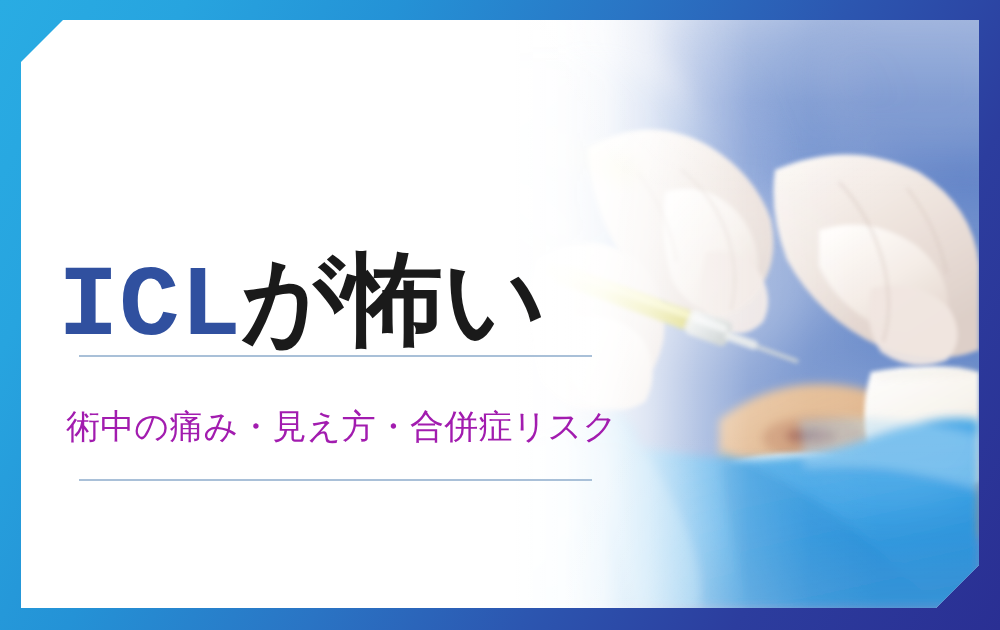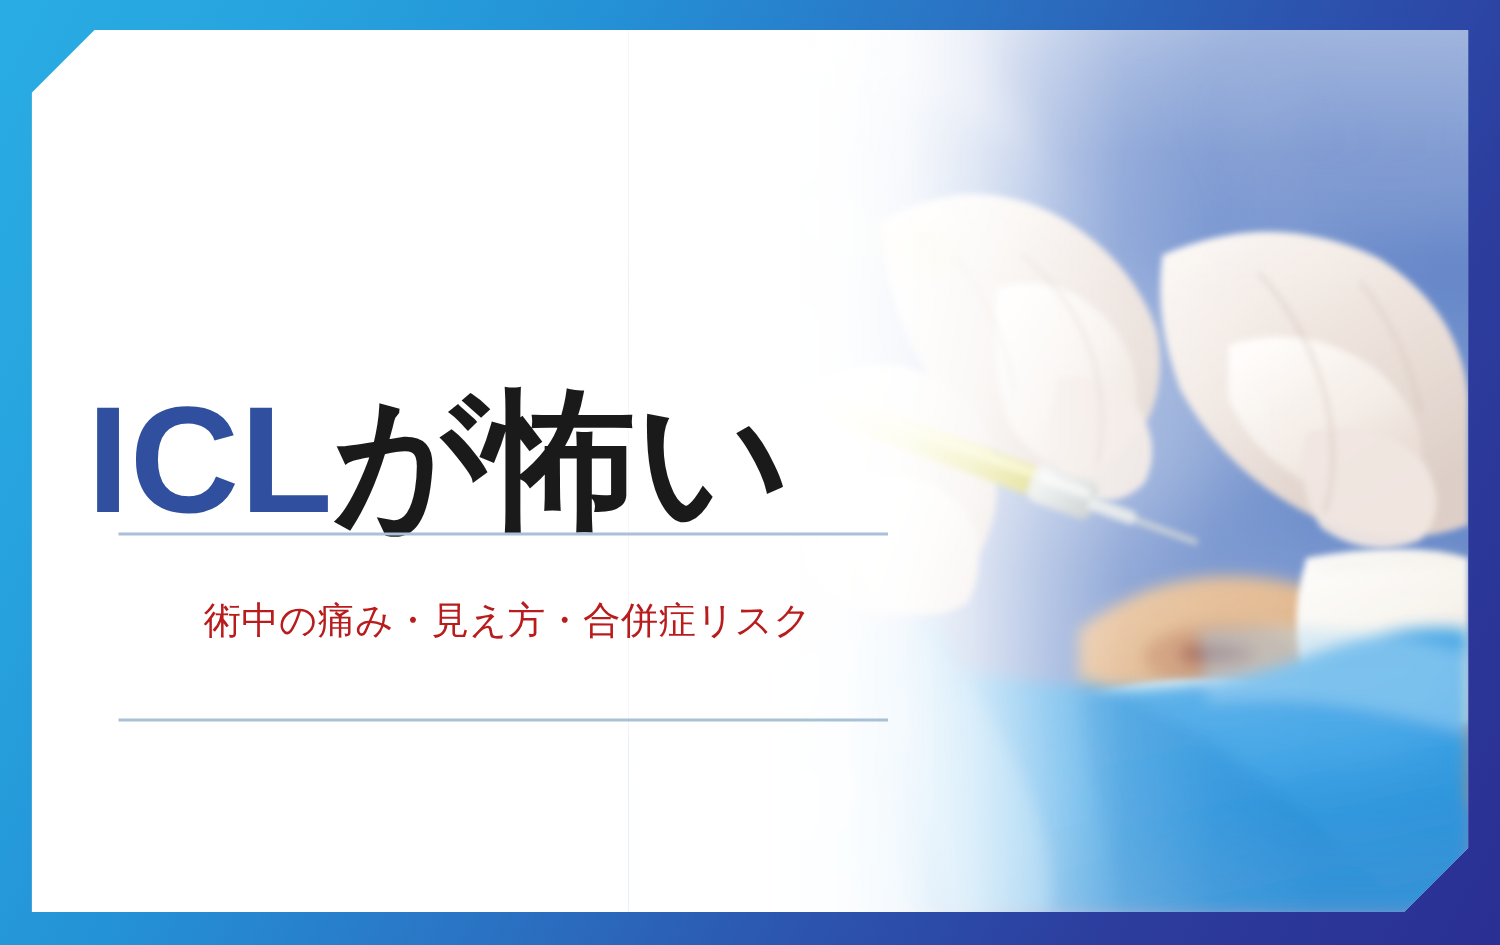--- a/index.html
+++ b/index.html
@@ -20,20 +20,21 @@
     overflow: hidden;
     
     background: linear-gradient(118deg,
                 #29ace3 0%,
                 #27a4df 14%,
                 #2492d6 30%,
                 #2a74c4 48%,
                 #2c56b0 64%,
                 #2c3d9e 80%,
                 #2a2f93 100%);
+    font-family: Liberation Mono, monospace;
   }
 
   
   .card {
     position: absolute;
     left: 21px;
     top: 20px;
     width: 958px;
     height: 588px;
     background: #ffffff;
@@ -121,24 +122,24 @@
   }
   .rule.top { top: 335px; }
   .rule.bottom { top: 459px; }
 
   .subtitle {
     position: absolute;
     left: 8px;
     top: 351px;
     width: 545px;
     text-align: center;
-    font-size: 25px;
+    font-size: 34px;
     line-height: 1.47;
     letter-spacing: 0.005em;
-    color: #b91c1c;
+    color: #a21caf;
     font-weight: normal;
   }
   .subtitle .ln { display: block; white-space: nowrap; }
 </style>
 </head>
 <body>
 
 <div class="eyecatch">
 
   <div class="card">

